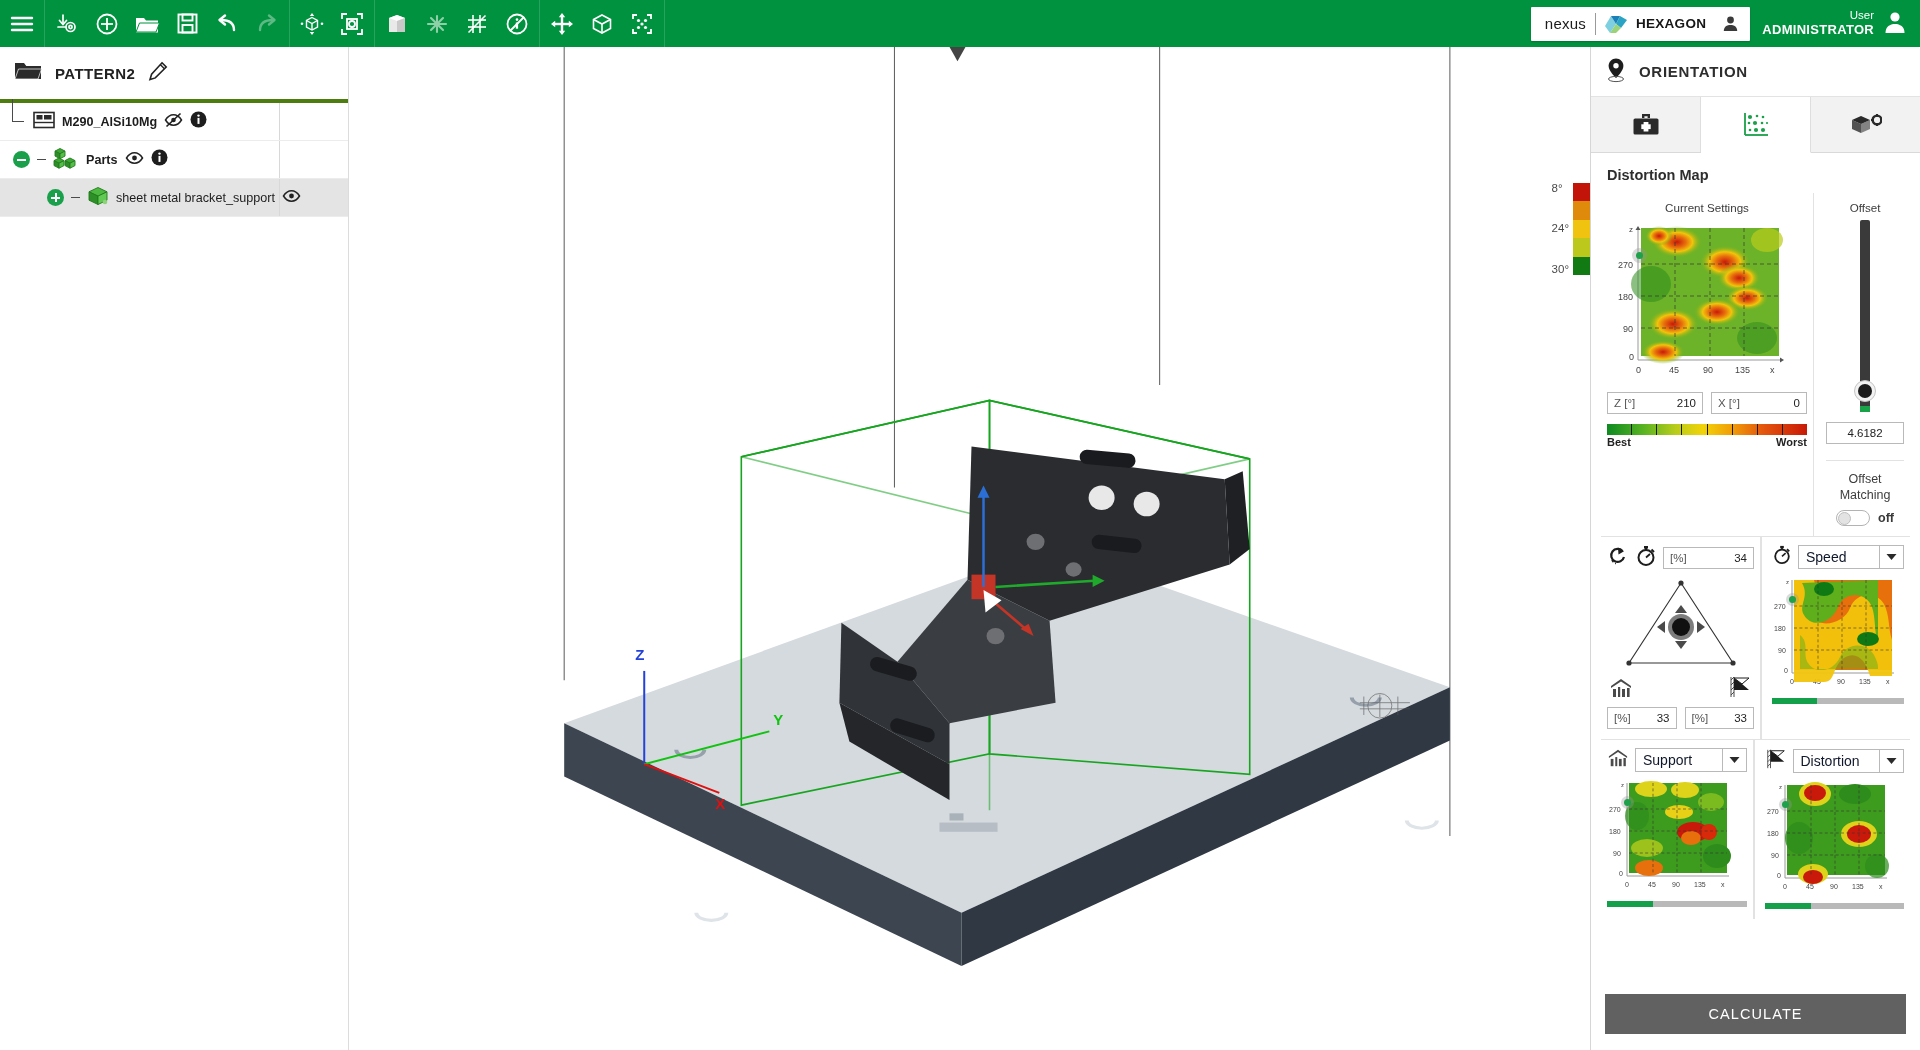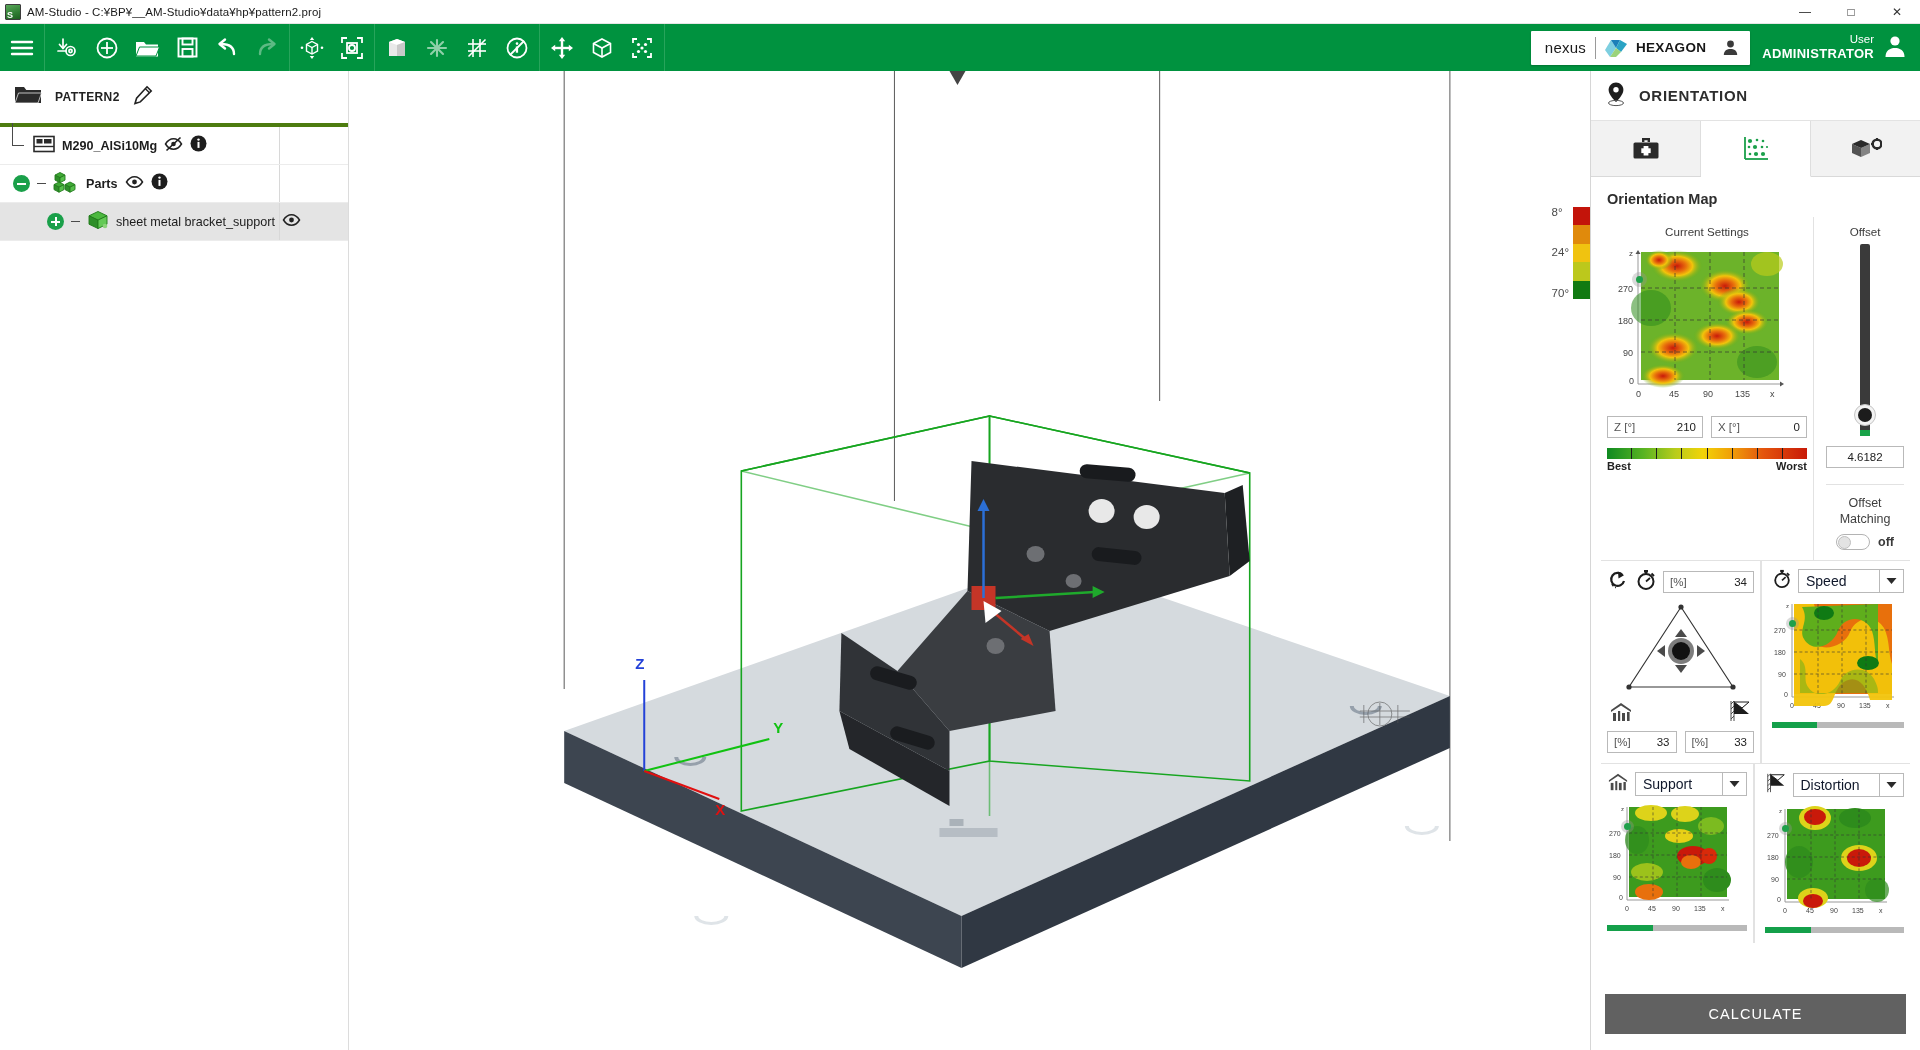--- a/index.html
+++ b/index.html
@@ -60,21 +60,21 @@
   .user-text { text-align: right; color: #fff; line-height: 1.15; }
   .user-text .u1 { font-size: 11.5px; font-weight: 400; }
   .user-text .u2 { font-size: 13px; font-weight: bold; letter-spacing: .3px; }
 
   
   .body-row { flex: 1 1 auto; display: flex; min-height: 0; position: relative; }
 
   
   .tree-pane { width: 349px; flex: 0 0 349px; background: #fff; border-right: 1px solid #dcdcdc; }
   .tree-head { height: 52px; display: flex; align-items: center; padding: 0 14px; gap: 13px; }
-  .tree-head .proj-name { font-size: 12px; font-weight: bold; color: #222; letter-spacing: .4px; }
+  .tree-head .proj-name { font-size: 15px; font-weight: bold; color: #222; letter-spacing: .4px; }
   .tree-rows { border-top: 4px solid #4d7c0f; }
   .tree-row {
     height: 38px; display: flex; align-items: center; gap: 7px;
     border-bottom: 1px solid #ececec; position: relative; cursor: default;
   }
   .tree-row.selected { background: #e4e4e4; }
   .tree-row .lbl { font-size: 12.6px; color: #1d1d1d; }
   .tree-row .lbl.b { font-weight: bold; }
   .tree-row .colsep { position: absolute; right: 68px; top: 0; bottom: 0; width: 1px; background: #d8d8d8; }
   .elbow { width: 26px; height: 38px; position: relative; flex: 0 0 26px; }
@@ -173,29 +173,20 @@
   .legend-nums { display: flex; flex-direction: column; justify-content: space-between; height: 92px; margin-right: 4px; }
   .legend-nums span { font-size: 11.5px; color: #4a4a4a; line-height: 1; }
   .legend-bar { width: 17px; height: 92px;
     background: linear-gradient(to bottom,#c3140a 0%,#c3140a 20%,#e08a0c 20%,#e08a0c 40%,#f0c310 40%,#f0c310 60%,#bcc81c 60%,#bcc81c 80%,#117a12 80%,#117a12 100%); }
 </style>
 </head>
 <body>
 
 <div class="app">
 
-  <div class="titlebar">
-    <div class="app-icon"></div>
-    <div class="title-text">AM-Studio - C:¥BP¥__AM-Studio¥data¥hp¥pattern2.proj</div>
-    <div class="wincontrols">
-      <div class="min">—</div>
-      <div class="max">□</div>
-      <div class="close">✕</div>
-    </div>
-  </div>
 
   <div class="toolbar">
 
     <div class="tb-group">
       <div class="tb-btn">
         <svg width="26" height="20" viewBox="0 0 26 20">
             <g stroke="#fff" stroke-width="2.4" stroke-linecap="round">
               <line x1="3" y1="4" x2="23" y2="4"></line>
               <line x1="3" y1="10" x2="23" y2="10"></line>
               <line x1="3" y1="16" x2="23" y2="16"></line>
@@ -596,21 +587,21 @@
           <text x="424" y="662" font-family="Liberation Sans, sans-serif" font-size="15" font-weight="bold" fill="#11c211">Y</text>
           <text x="366" y="744" font-family="Liberation Sans, sans-serif" font-size="15" font-weight="bold" fill="#e01010">X</text>
         </g>
       </svg>
 
       
       <div class="legend-scale">
         <div class="legend-nums">
           <span>8°</span>
           <span>24°</span>
-          <span>70°</span>
+          <span>30°</span>
         </div>
         <div class="legend-bar"></div>
       </div>
     </div>
 
     <div class="right-panel">
 
       <div class="rp-head">
         <span>
           <svg width="22" height="26" viewBox="0 0 22 26">
@@ -664,21 +655,21 @@
                   <rect x="4" y="-1" width="2" height="3"></rect>
                   <rect x="4" y="8" width="2" height="3"></rect>
                   <rect x="-1" y="4" width="3" height="2"></rect>
                   <rect x="8" y="4" width="3" height="2"></rect>
                 </g>
               </g>
             </svg>
         </div>
       </div>
 
-      <div class="rp-section-title">Orientation Map</div>
+      <div class="rp-section-title">Distortion Map</div>
 
       <div class="rp-scroll">
         <div class="cards">
 
           <div class="card-row" style="border-top:none">
             <div class="card left">
               <div class="card-title">Current Settings</div>
 
               <div class="hm-wrap">
                 <svg width="180" height="160" viewBox="0 0 180 160">

